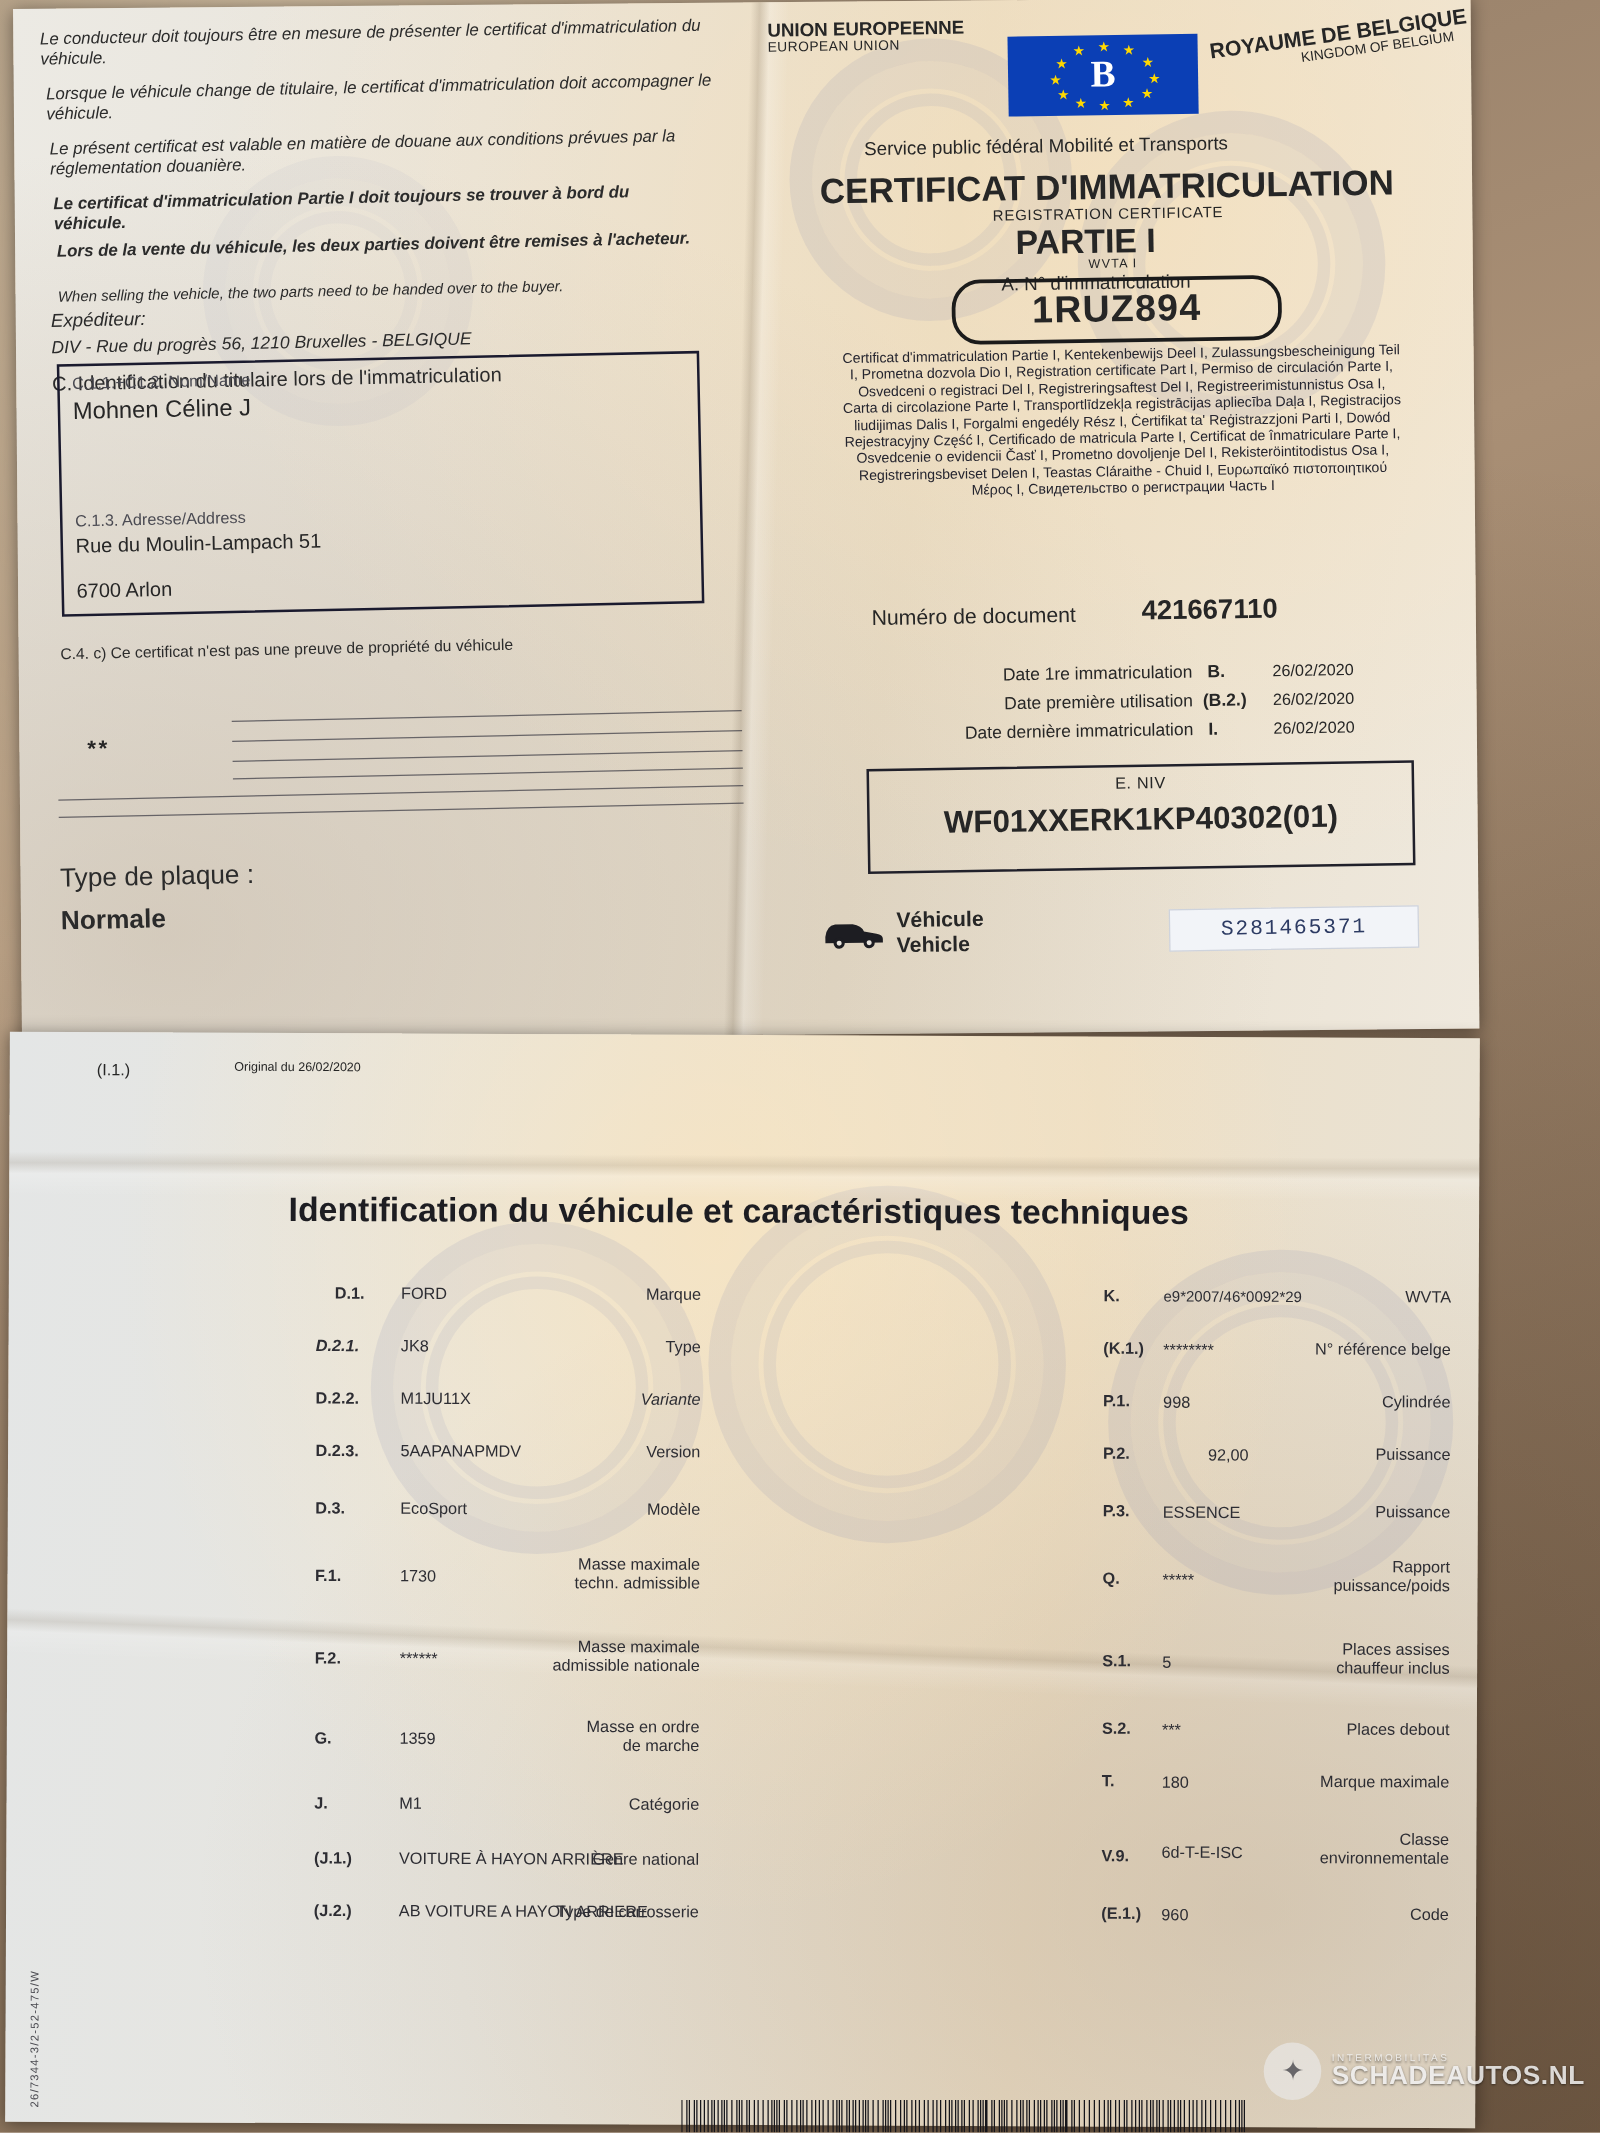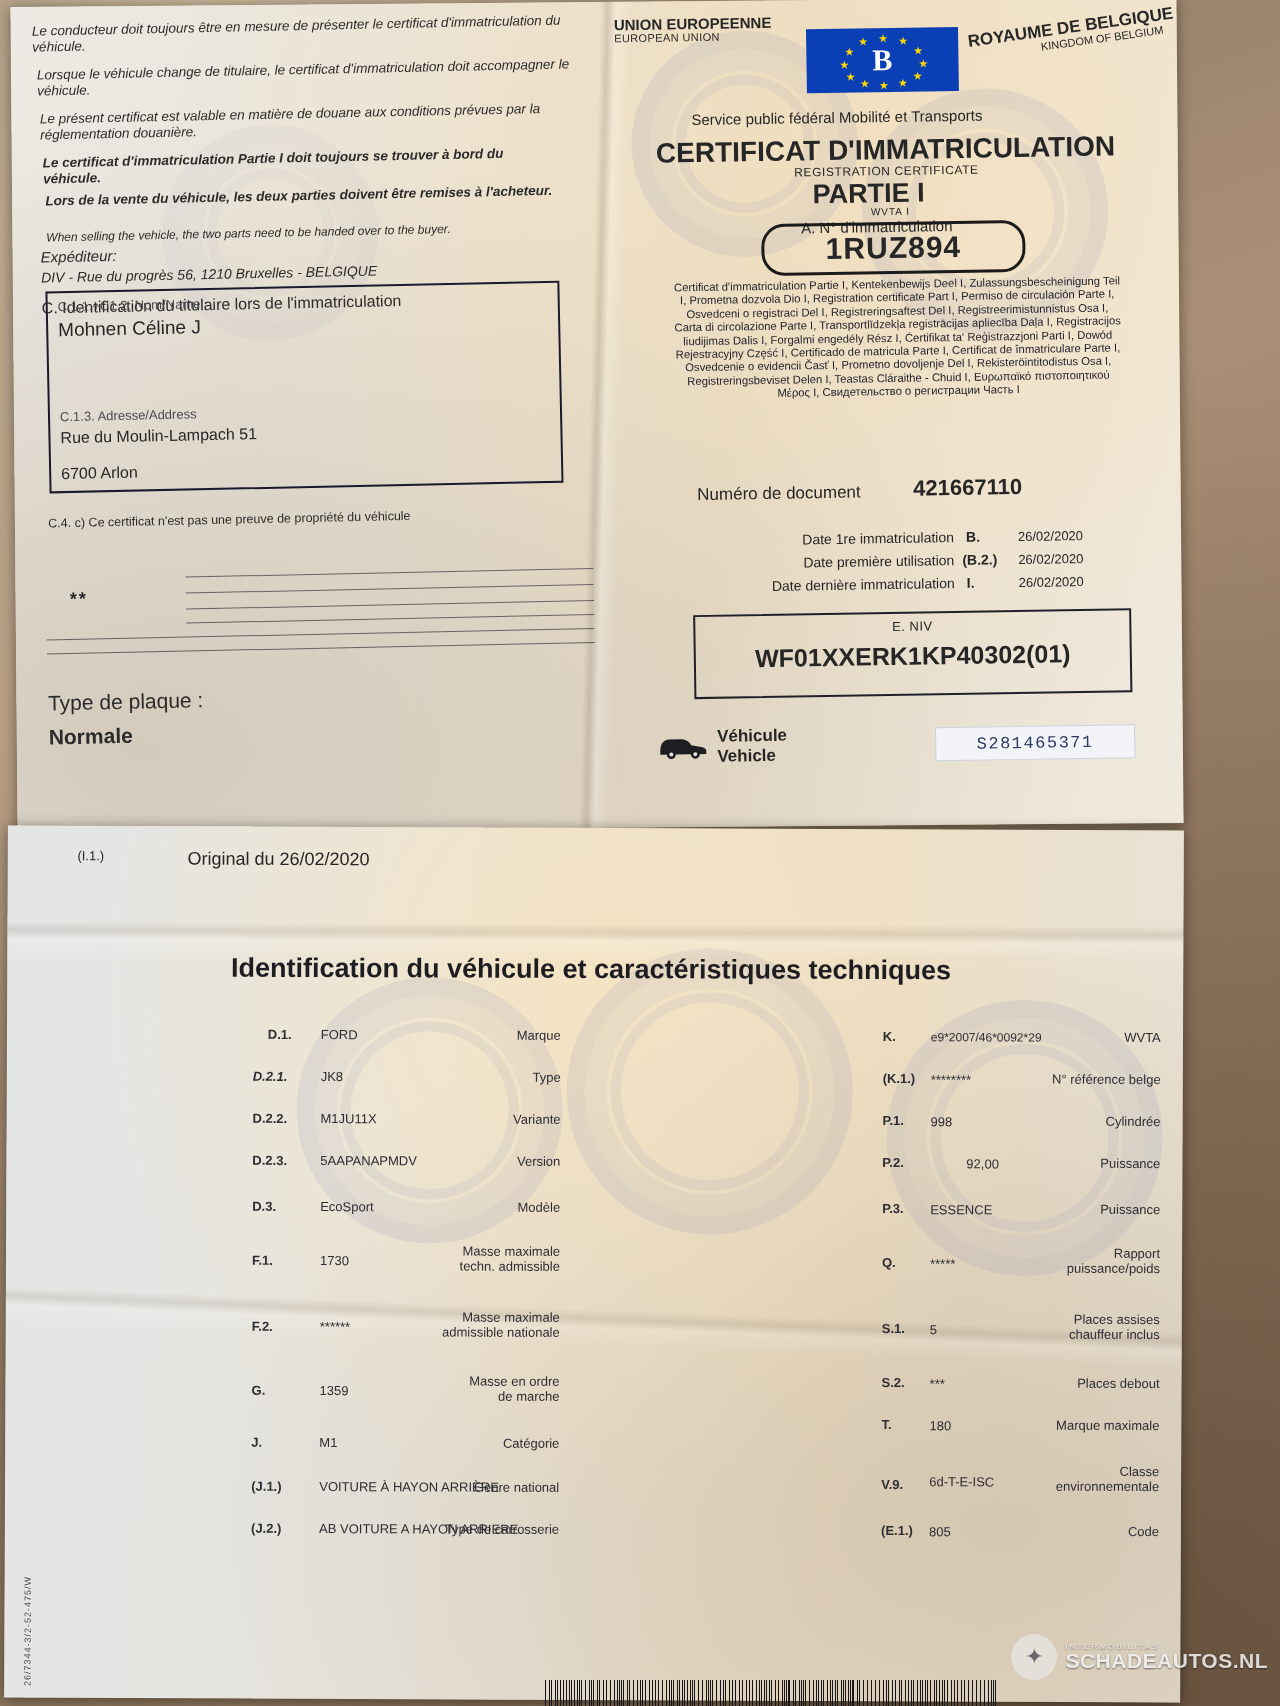--- a/index.html
+++ b/index.html
@@ -259,35 +259,35 @@
   <div class="sheet" id="sheet-bottom">
     <div class="wheel" style="left:290px;top:150px;width:230px;height:230px;"></div>
     <div class="wheel" style="left:560px;top:120px;width:250px;height:250px;"></div>
     <div class="wheel" style="left:880px;top:170px;width:240px;height:240px;"></div>
     <div class="crease" style="left:0;top:0;width:100%;height:100%;background:linear-gradient(180deg,rgba(0,0,0,0) 11%,rgba(130,115,95,0.18) 12%,rgba(255,255,255,0.22) 13%,rgba(0,0,0,0) 15%);"></div>
     <div class="crease" style="left:0;top:0;width:100%;height:100%;background:linear-gradient(182deg,rgba(0,0,0,0) 55%,rgba(120,105,85,0.16) 56%,rgba(255,255,255,0.18) 57%,rgba(0,0,0,0) 59%);"></div>
   </div>
 
   <div id="bottom-col">
     <div class="t" style="left:76px;top:22px;font-size:13px;">(I.1.)</div>
-    <div class="t" style="left:186px;top:22px;font-size:18px;">Original du 26/02/2020</div>
+    <div class="t" style="left:186px;top:22px;font-size:10px;">Original du 26/02/2020</div>
     <div class="side-code">26/7344-3/2-52-475/W</div>
 
     <div id="bottom-title">Identification du véhicule et caractéristiques techniques</div>
 
     <div class="spec" style="left:0;top:196px;width:560px;height:520px;">
       <div class="nm" style="top:4px;width:240px;">Marque</div>
       <div class="cd b" style="left:240px;top:4px;padding-left:27px;">D.1.</div>
       <div class="vl" style="left:320px;top:4px;">FORD</div>
 
       <div class="nm" style="top:46px;width:240px;">Type</div>
       <div class="cd b" style="left:252px;top:46px;font-style:italic;">D.2.1.</div>
       <div class="vl" style="left:320px;top:46px;">JK8</div>
 
-      <div class="nm" style="top:88px;width:240px;">Variante</div>
+      <div class="nm" style="top:88px;width:240px;font-style:italic;">Variante</div>
       <div class="cd b" style="left:252px;top:88px;">D.2.2.</div>
       <div class="vl" style="left:320px;top:88px;">M1JU11X</div>
 
       <div class="nm" style="top:130px;width:240px;">Version</div>
       <div class="cd b" style="left:252px;top:130px;">D.2.3.</div>
       <div class="vl" style="left:320px;top:130px;">5AAPANAPMDV</div>
 
       <div class="nm" style="top:176px;width:240px;">Modèle</div>
       <div class="cd b" style="left:252px;top:176px;">D.3.</div>
       <div class="vl" style="left:320px;top:176px;">EcoSport</div>
@@ -359,21 +359,21 @@
       <div class="cd b" style="left:282px;top:392px;">T.</div>
       <div class="vl" style="left:330px;top:393px;">180</div>
 
       <div class="nm" style="top:438px;width:270px;text-align:right;">Classe
 environnementale</div>
       <div class="cd b" style="left:282px;top:452px;">V.9.</div>
       <div class="vl" style="left:330px;top:449px;">6d-T-E-ISC</div>
 
       <div class="nm" style="top:498px;width:270px;">Code</div>
       <div class="cd b" style="left:282px;top:498px;">(E.1.)</div>
-      <div class="vl" style="left:330px;top:499px;">805</div>
+      <div class="vl" style="left:330px;top:499px;">960</div>
     </div>
   </div>
 
   <div id="wm">
     <div class="circ">✦</div>
     <div class="txt">
       <small>INTERMOBILITAS</small>
       <span>SCHADEAUTOS.NL</span>
     </div>
   </div>

